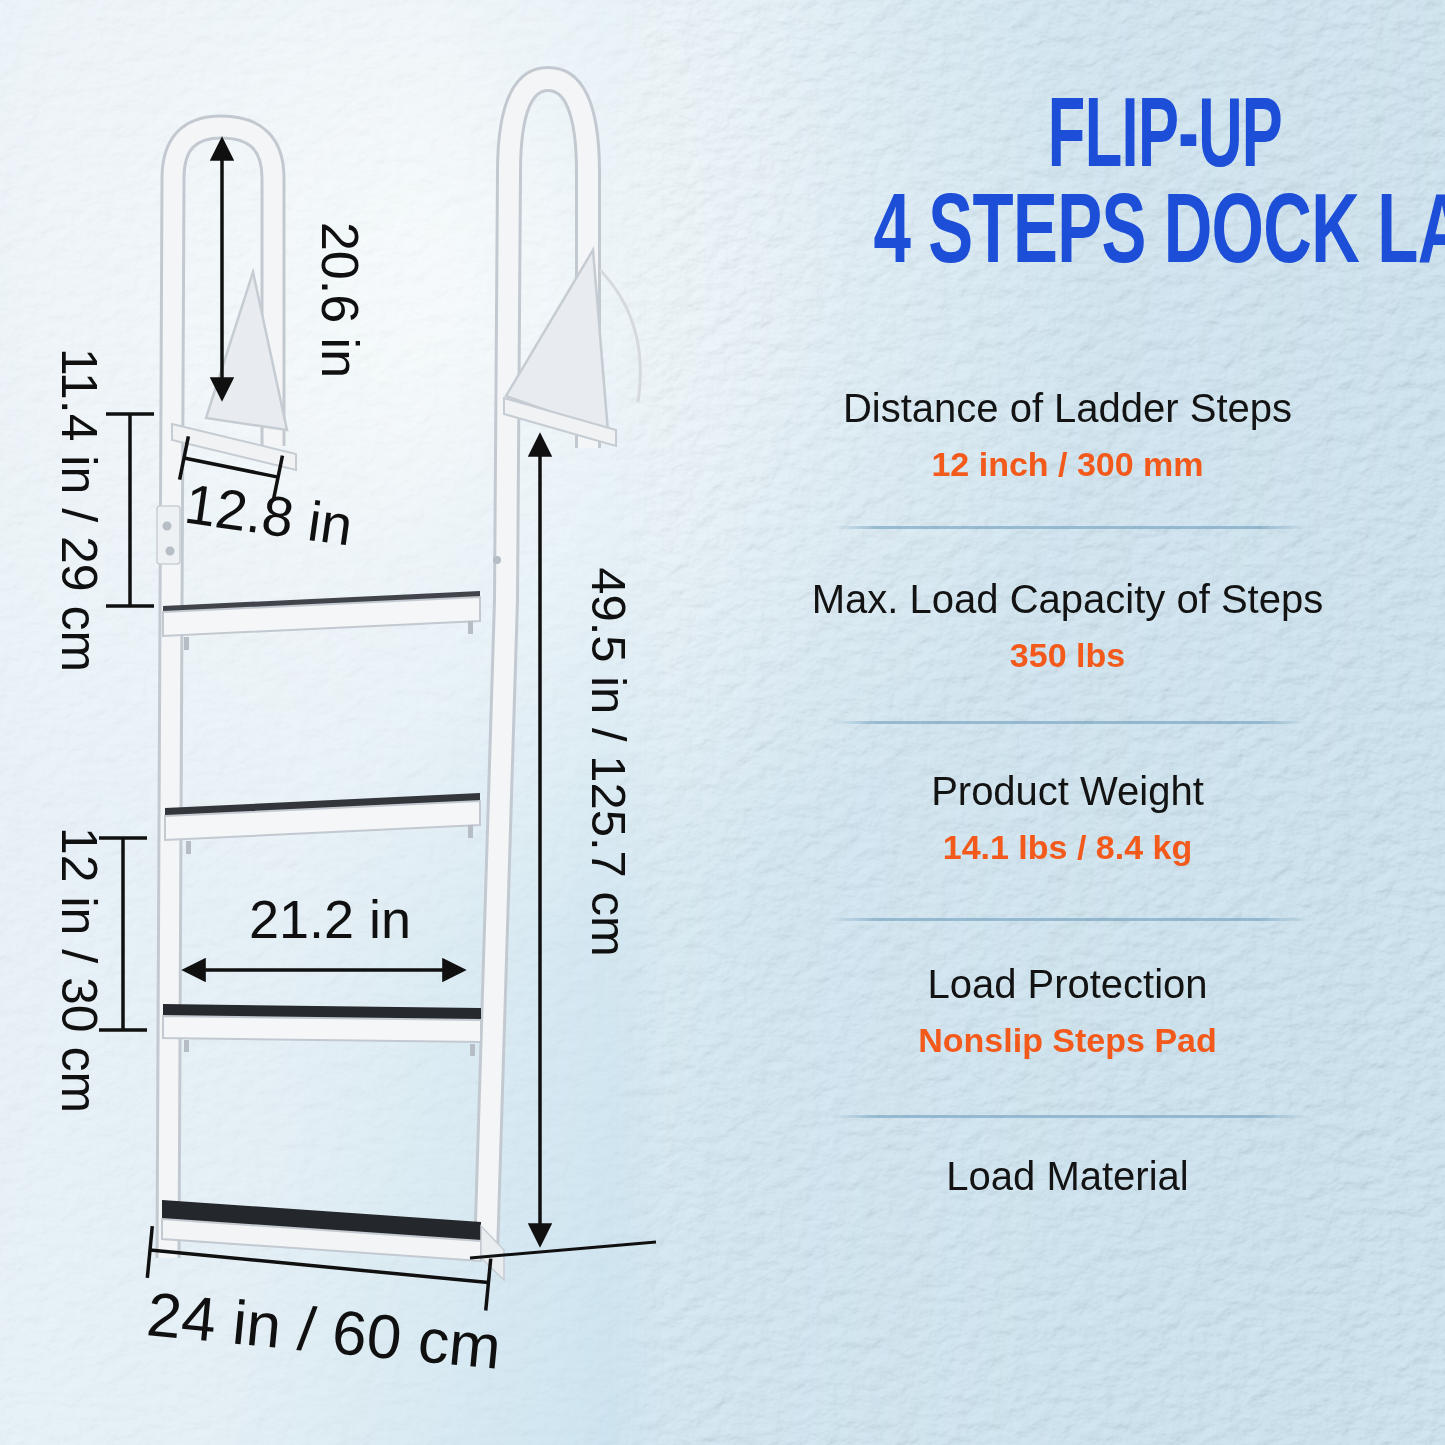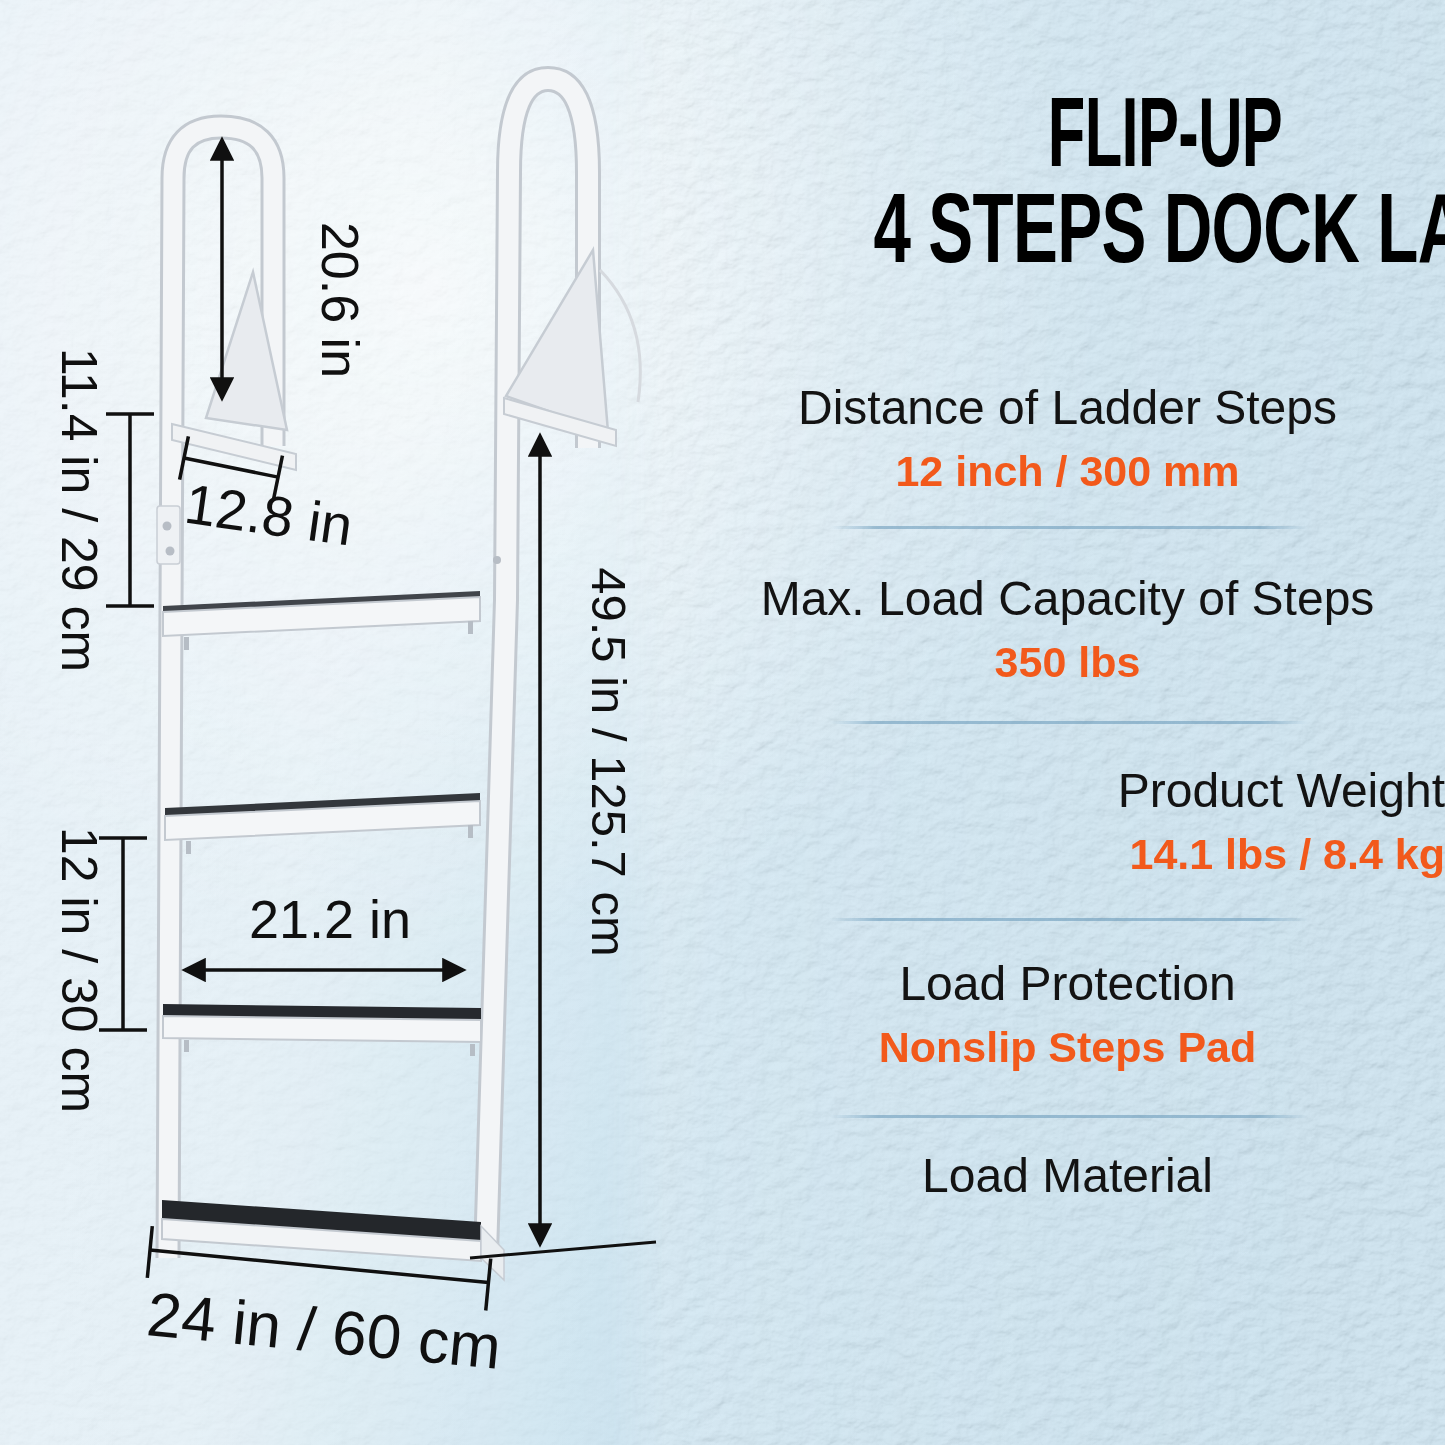--- a/index.html
+++ b/index.html
@@ -10,34 +10,34 @@
     font-family:"Liberation Sans", sans-serif;
     -webkit-font-smoothing:antialiased;
   }
   #stage svg{display:block;}
   .bg-svg{position:absolute;left:0;top:0;}
   .ladder-svg{position:absolute;left:0;top:0;}
 
   .title-block{
     position:absolute;left:690px;top:84px;width:755px;
     text-align:center;line-height:96px;
-    color:#000000;font-weight:700;white-space:nowrap;
+    color:#1d4ed8;font-weight:700;white-space:nowrap;
   }
   .title-line{font-size:99px;letter-spacing:-1px;}
   .title-line .tx{display:inline-block;}
   .title-line1 .tx{transform:translateX(97px) scaleX(0.62);}
   .title-line2 .tx{transform:scaleX(0.68);}
 
   .spec-row{
     position:absolute;left:690px;width:755px;
     text-align:center;white-space:nowrap;
   }
-  .spec-label{font-size:48px;line-height:56px;color:#131313;}
-  .spec-value{font-size:43px;line-height:56px;margin-top:7px;font-weight:700;color:#f2591b;}
-  .row1{top:380px;} .row2{top:571px;} .row3{top:763px;text-align:right;} .row4{top:956px;} .row5{top:1148px;}
+  .spec-label{font-size:40px;line-height:56px;color:#131313;}
+  .spec-value{font-size:34px;line-height:56px;margin-top:0;font-weight:700;color:#f2591b;}
+  .row1{top:380px;} .row2{top:571px;} .row3{top:763px;} .row4{top:956px;} .row5{top:1148px;}
 
   .divider{
     position:absolute;left:830px;width:478px;height:3px;
     background:linear-gradient(90deg, rgba(110,156,186,0) 0%, rgba(100,150,183,0.55) 10%, rgba(100,150,183,0.55) 90%, rgba(110,156,186,0) 100%);
   }
   .div1{top:526px;} .div2{top:721px;} .div3{top:918px;} .div4{top:1115px;}
 
   .dim-text{
     font-family:"Liberation Sans", sans-serif;
     fill:#101010;

